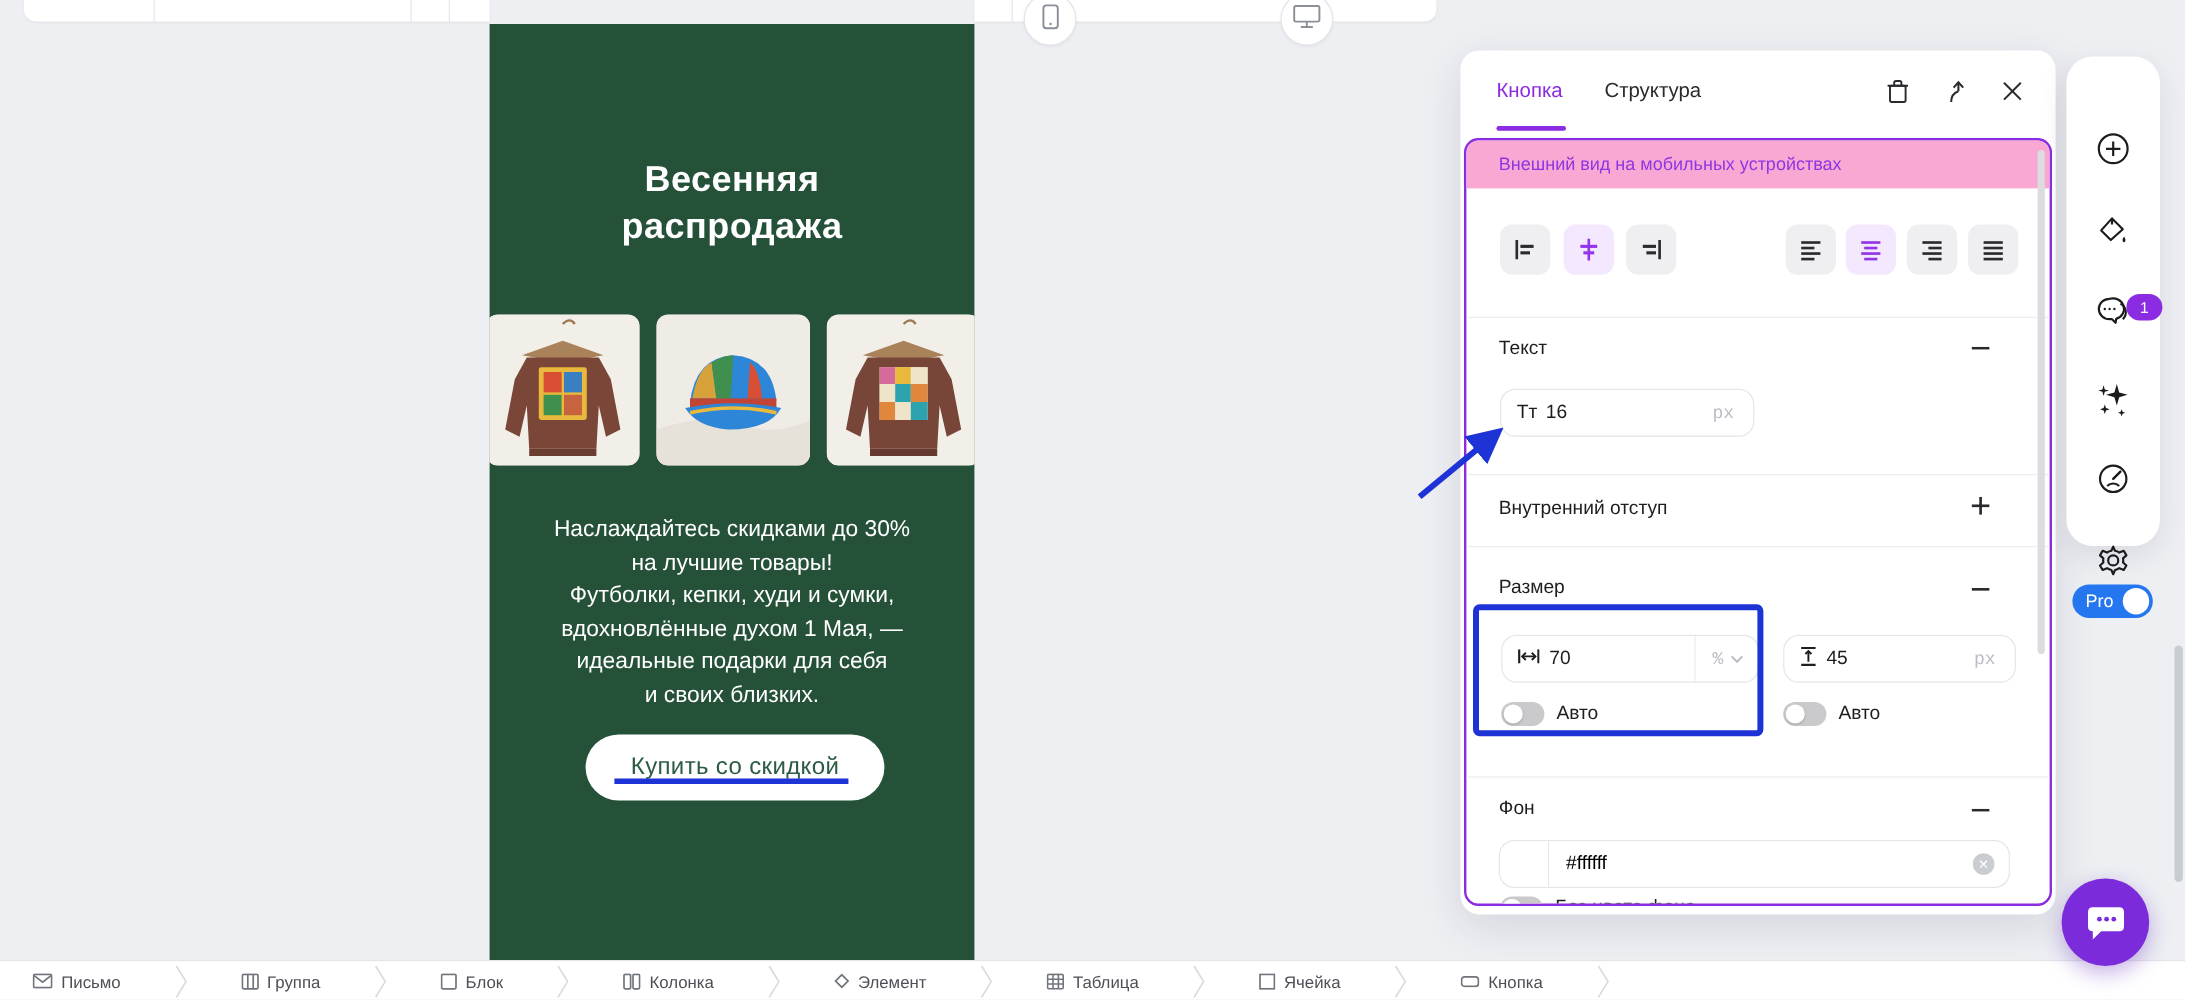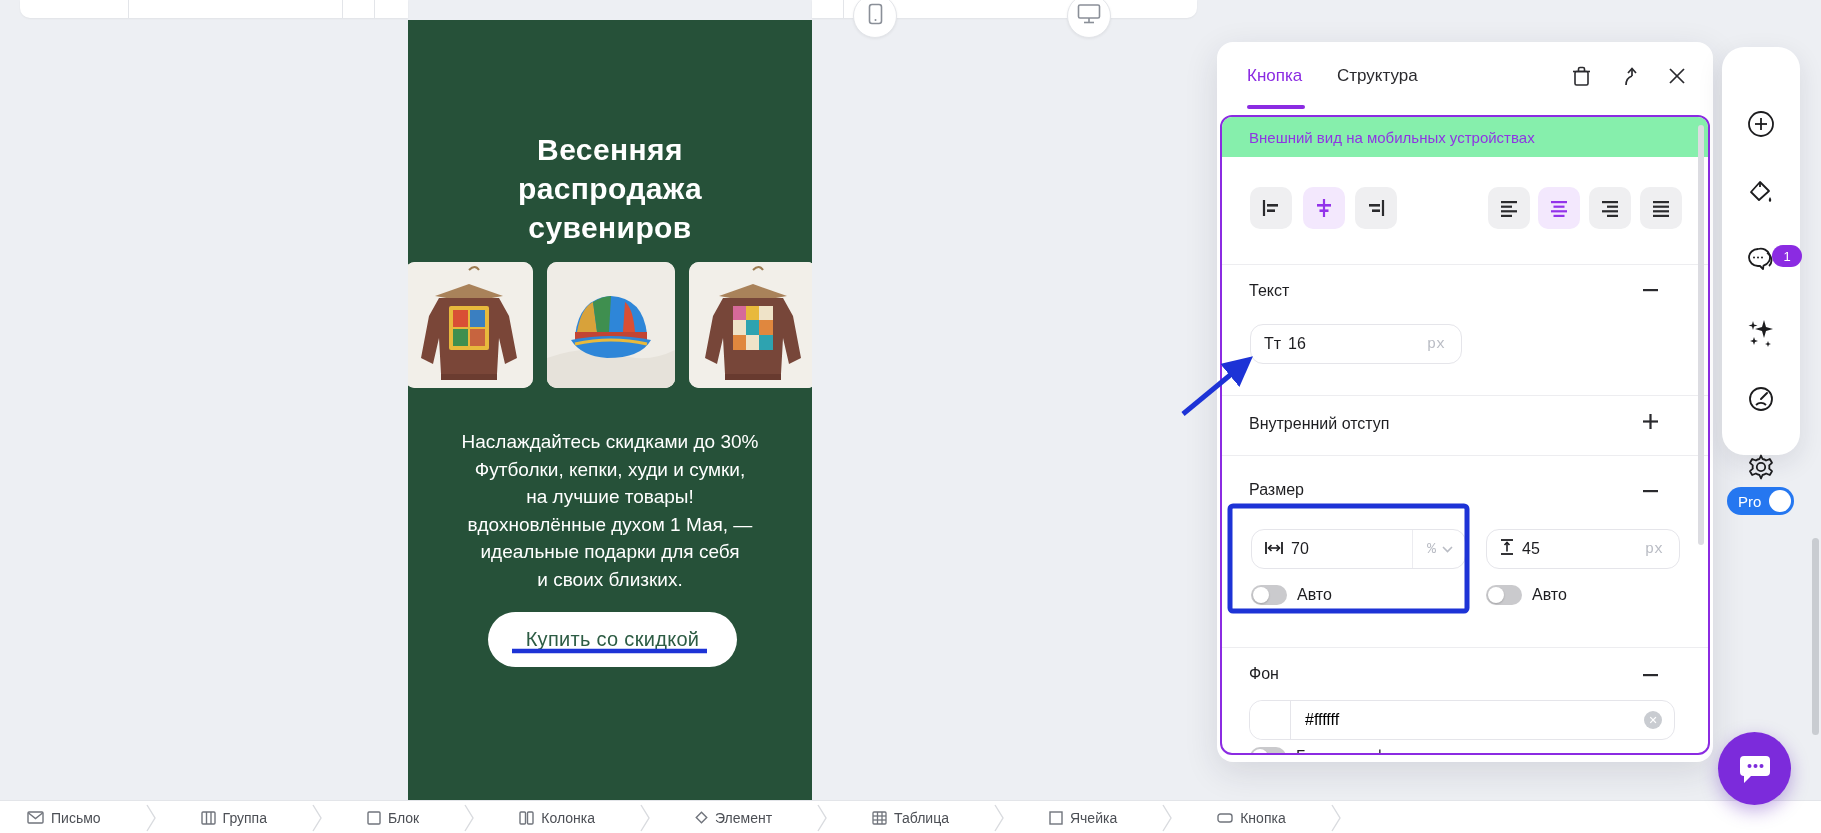--- a/index.html
+++ b/index.html
@@ -23,21 +23,21 @@
 
   
   .panel{position:absolute;left:1217px;top:42px;width:496px;height:720px;background:#fff;border-radius:16px;box-shadow:0 10px 34px rgba(30,30,60,.12);}
   .tab{position:absolute;top:24px;font-size:17px;cursor:default;}
   .tab.active{color:#8b2be2;}
   .tab.inactive{color:#2a2a2e;}
   .tab-underline{position:absolute;left:30px;top:63px;width:58px;height:4px;border-radius:3px;background:#8b2be2;}
   .panel-hicon{position:absolute;top:23px;width:22px;height:22px;display:flex;align-items:center;justify-content:center;}
 
   .mobile-box{position:absolute;left:3px;right:3px;top:73px;bottom:7px;border:2px solid #8b2be2;border-radius:12px;overflow:hidden;background:#fff;}
-  .mobile-banner{height:40px;background:#86efac;color:#8f35e3;font-size:15px;display:flex;align-items:center;padding-left:27px;}
+  .mobile-banner{height:40px;background:#f9a8d4;color:#8f35e3;font-size:15px;display:flex;align-items:center;padding-left:27px;}
   .inner-scroll{position:absolute;right:4px;top:8px;width:6px;height:420px;border-radius:3px;background:#dcdce1;}
 
   .align-btn{position:absolute;top:70px;width:42px;height:42px;border-radius:10px;background:#efeff1;display:flex;align-items:center;justify-content:center;}
   .align-btn.active{background:#f3e8fd;}
 
   .hdiv{position:absolute;left:0;right:0;height:1px;background:#ededf0;}
   .sec-label{position:absolute;left:27px;font-size:16px;color:#1e1e21;}
   .sec-toggle-icon{position:absolute;right:50px;width:16px;height:16px;display:flex;align-items:center;justify-content:center;color:#2a2a2e;}
 
   .field{position:absolute;height:40px;border:1px solid #e5e5ea;border-radius:13px;background:#fff;display:flex;align-items:center;box-sizing:border-box;}
@@ -98,21 +98,20 @@
           <line x1="12" y1="15" x2="12" y2="19" stroke="#8a8f98" stroke-width="1.6"></line>
           <line x1="7" y1="19.5" x2="17" y2="19.5" stroke="#8a8f98" stroke-width="1.6"></line>
         </svg>
     </span>
   </div>
 
   <div class="email-canvas">
     <div class="email-title">
       <div>Весенняя</div>
       <div>распродажа</div>
-      <div>сувениров</div>
     </div>
 
     <div class="product-row">
       <div class="product-card">
         <svg width="128" height="126" viewBox="0 0 128 126">
           <rect width="128" height="126" fill="#f2efe9"></rect>
           <path d="M64 8 q6 -6 10 0" fill="none" stroke="#9c7b50" stroke-width="2"></path>
           <path d="M30 34 L64 22 L98 34 L64 40 Z" fill="#a9825a"></path>
           <path d="M34 36 L94 36 L104 54 L112 96 L100 102 L94 76 L92 112 L36 112 L34 76 L28 102 L16 96 L24 54 Z" fill="#7a4638"></path>
           <path d="M36 112 h56 v6 h-56 Z" fill="#6b3c30"></path>
@@ -152,22 +151,22 @@
             <rect x="70" y="58" width="14" height="15" fill="#e0873e"></rect>
           <rect x="44" y="73" width="13" height="15" fill="#e0873e"></rect>
             <rect x="57" y="73" width="13" height="15" fill="#efe3c8"></rect>
             <rect x="70" y="73" width="14" height="15" fill="#2ea3b0"></rect>
         </svg>
       </div>
     </div>
 
     <div class="email-body">
       <div>Наслаждайтесь скидками до 30%</div>
+      <div>на лучшие товары!</div>
       <div>Футболки, кепки, худи и сумки,</div>
-      <div>на лучшие товары!</div>
       <div>вдохновлённые духом 1 Мая, —</div>
       <div>идеальные подарки для себя</div>
       <div>и своих близких.</div>
     </div>
 
     <div class="email-cta">
       <span>Купить со скидкой</span>
     </div>
   </div>
 

